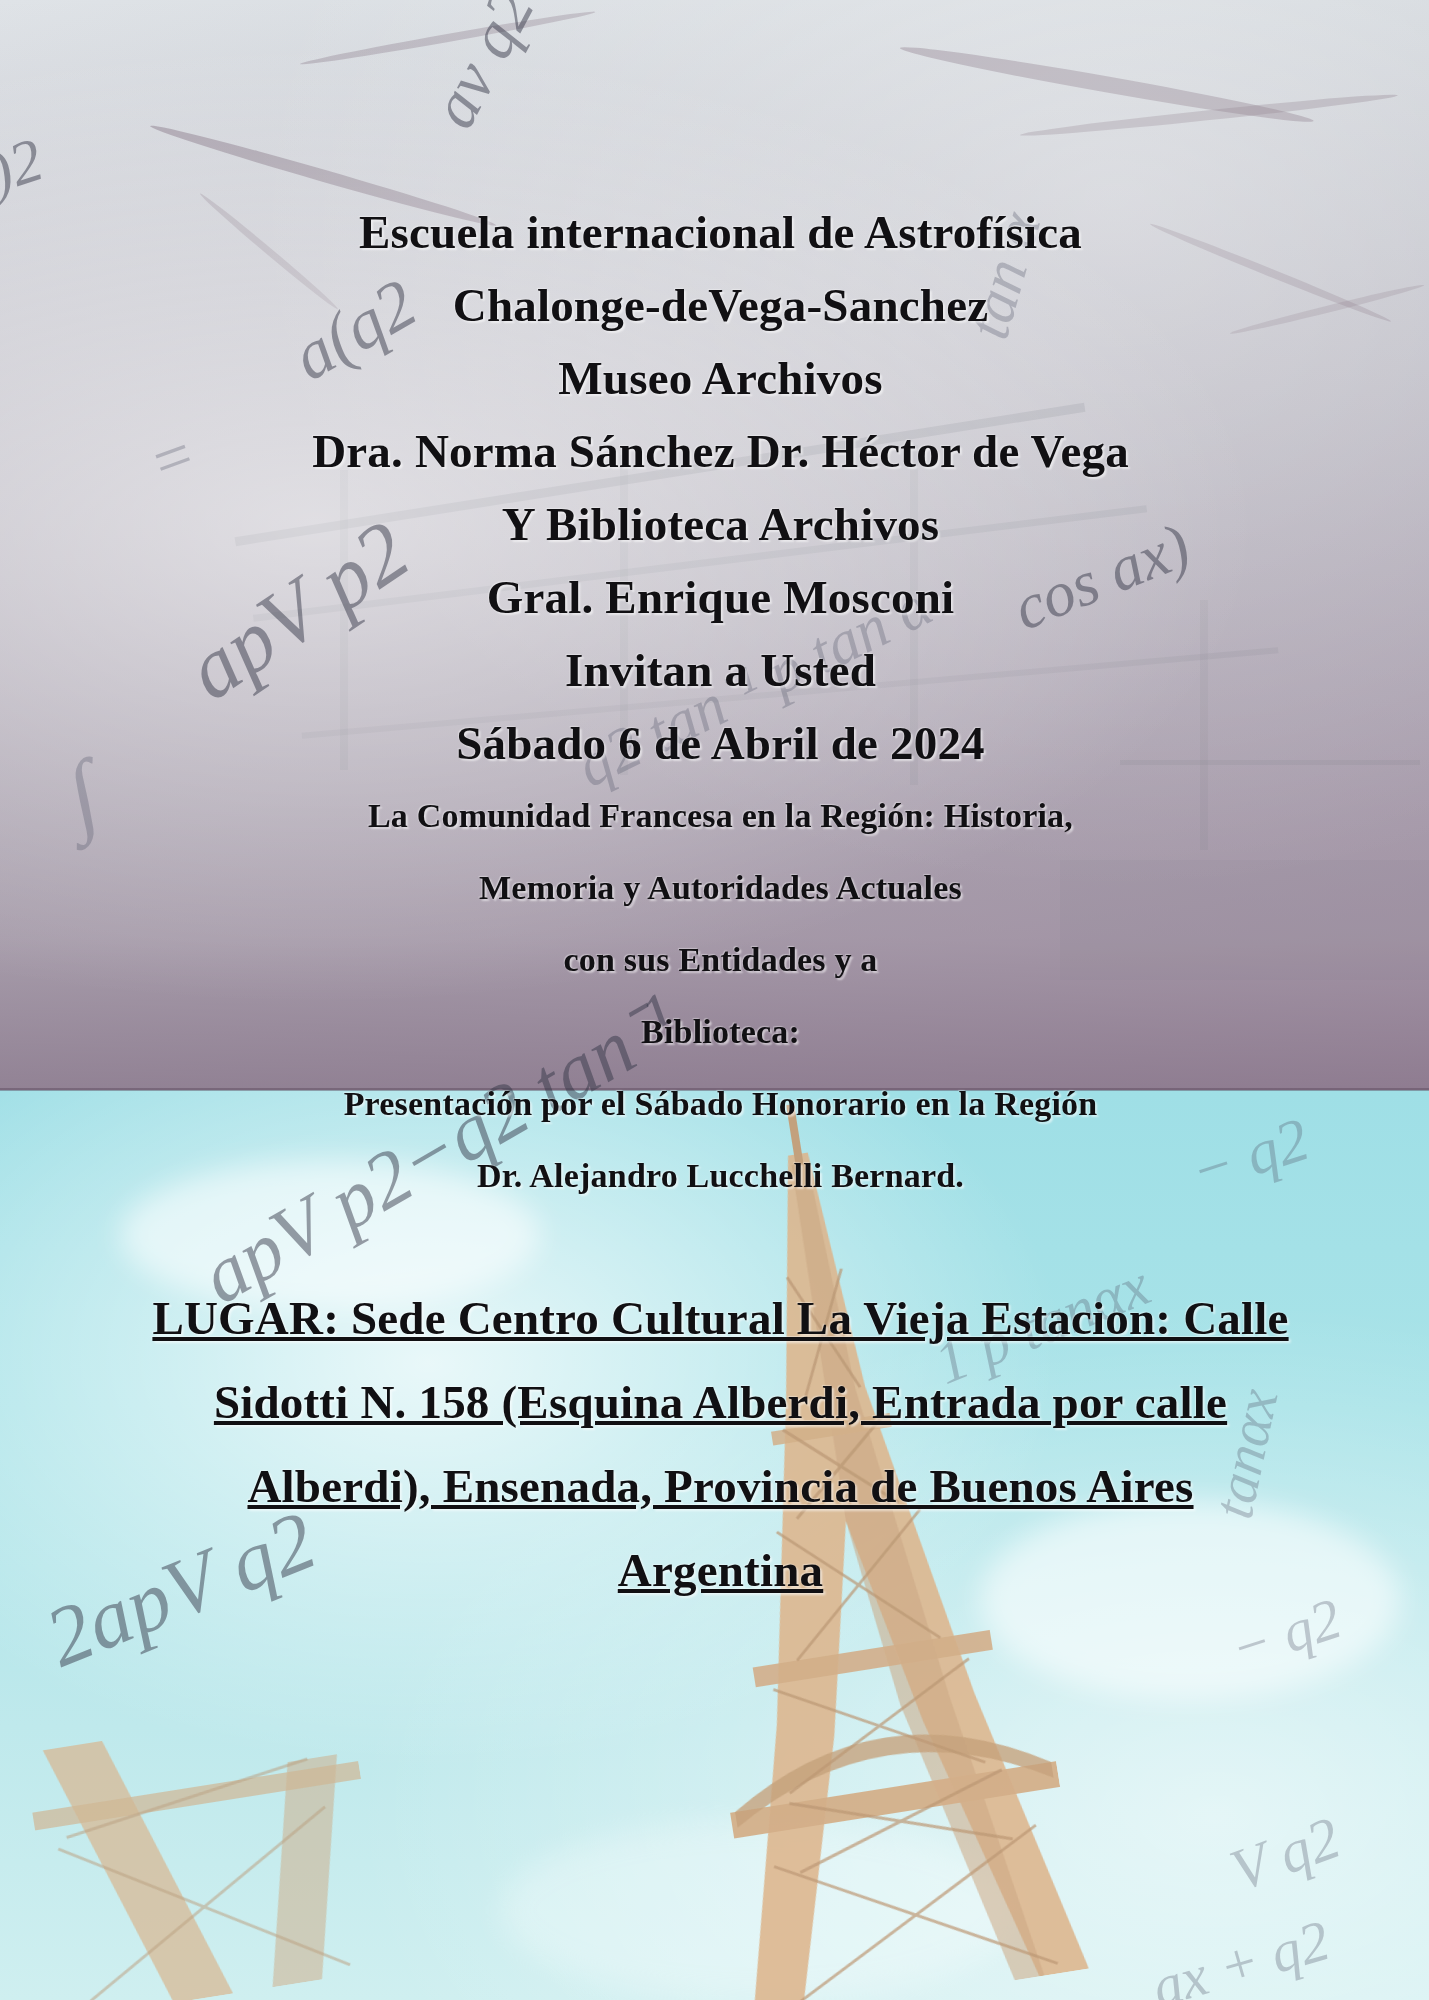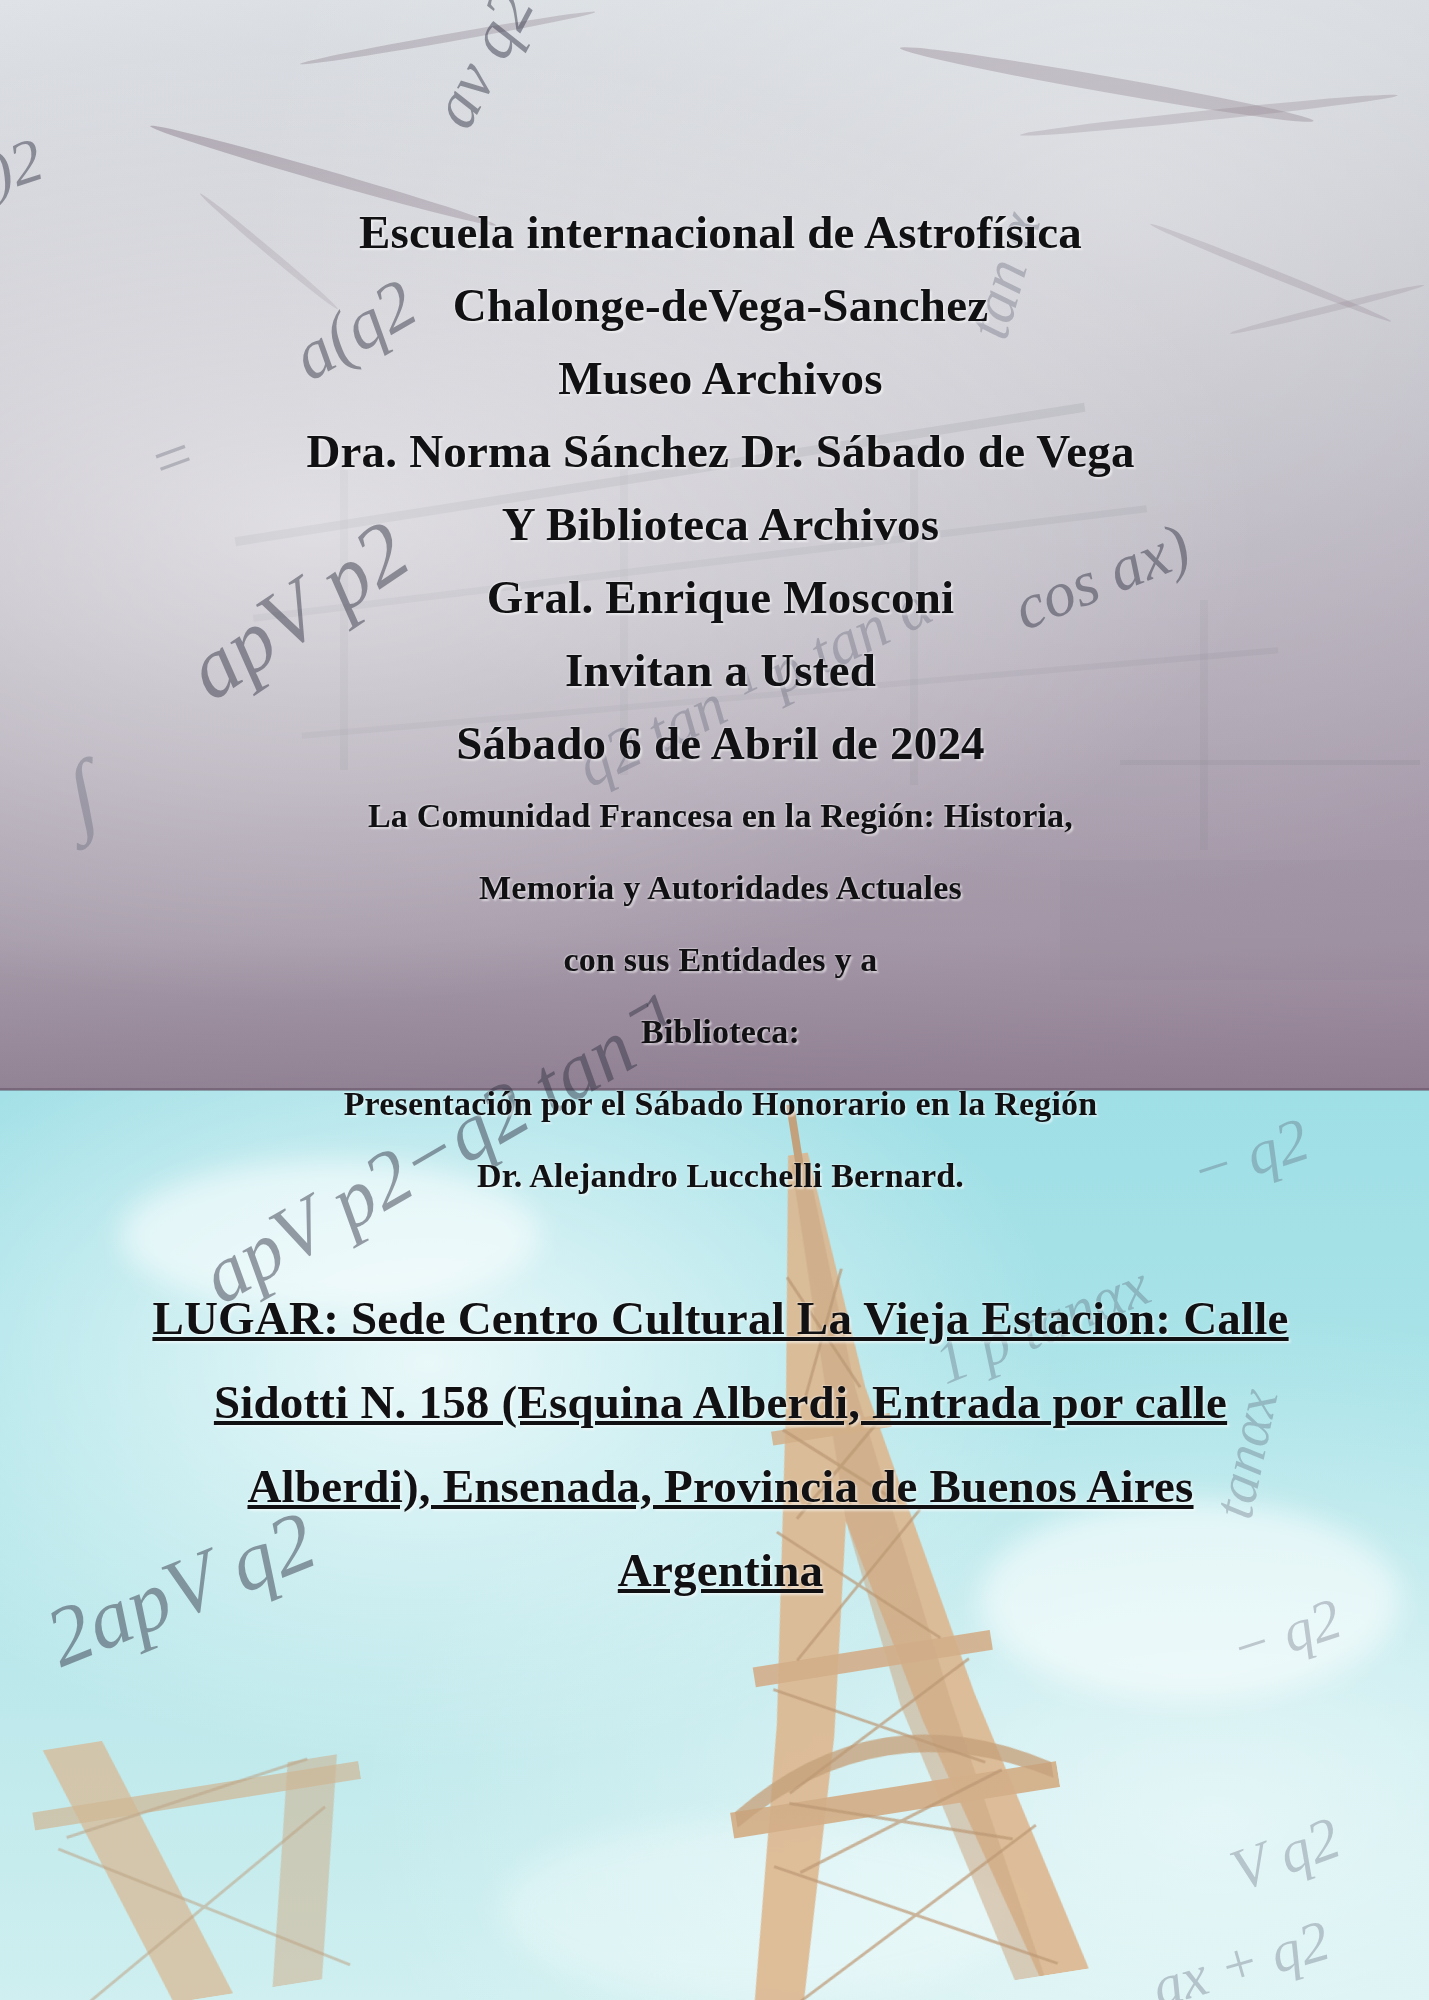--- a/index.html
+++ b/index.html
@@ -222,21 +222,21 @@
     <span class="fx light" style="left:1230px;top:1820px;font-size:60px;transform:rotate(-20deg);">V q2</span>
     <span class="fx light" style="left:1150px;top:1930px;font-size:58px;transform:rotate(-16deg);">ax + q2</span>
   </div>
 
   <div class="content">
 
     <div>
       <div class="line l-xl">Escuela internacional de Astrofísica</div>
       <div class="line l-xl">Chalonge-deVega-Sanchez</div>
       <div class="line l-xl">Museo Archivos</div>
-      <div class="line l-xl">Dra. Norma Sánchez Dr. Sábado de Vega</div>
+      <div class="line l-xl">Dra. Norma Sánchez Dr. Héctor de Vega</div>
       <div class="line l-xl">Y Biblioteca Archivos</div>
       <div class="line l-xl">Gral. Enrique Mosconi</div>
       <div class="line l-xl">Invitan a Usted</div>
       <div class="line l-xl">Sábado 6 de Abril de 2024</div>
     </div>
 
     <div>
       <div class="line l-lg">La Comunidad Francesa en la Región: Historia,</div>
       <div class="line l-lg">Memoria y Autoridades Actuales</div>
       <div class="line l-lg">con sus Entidades y a</div>

